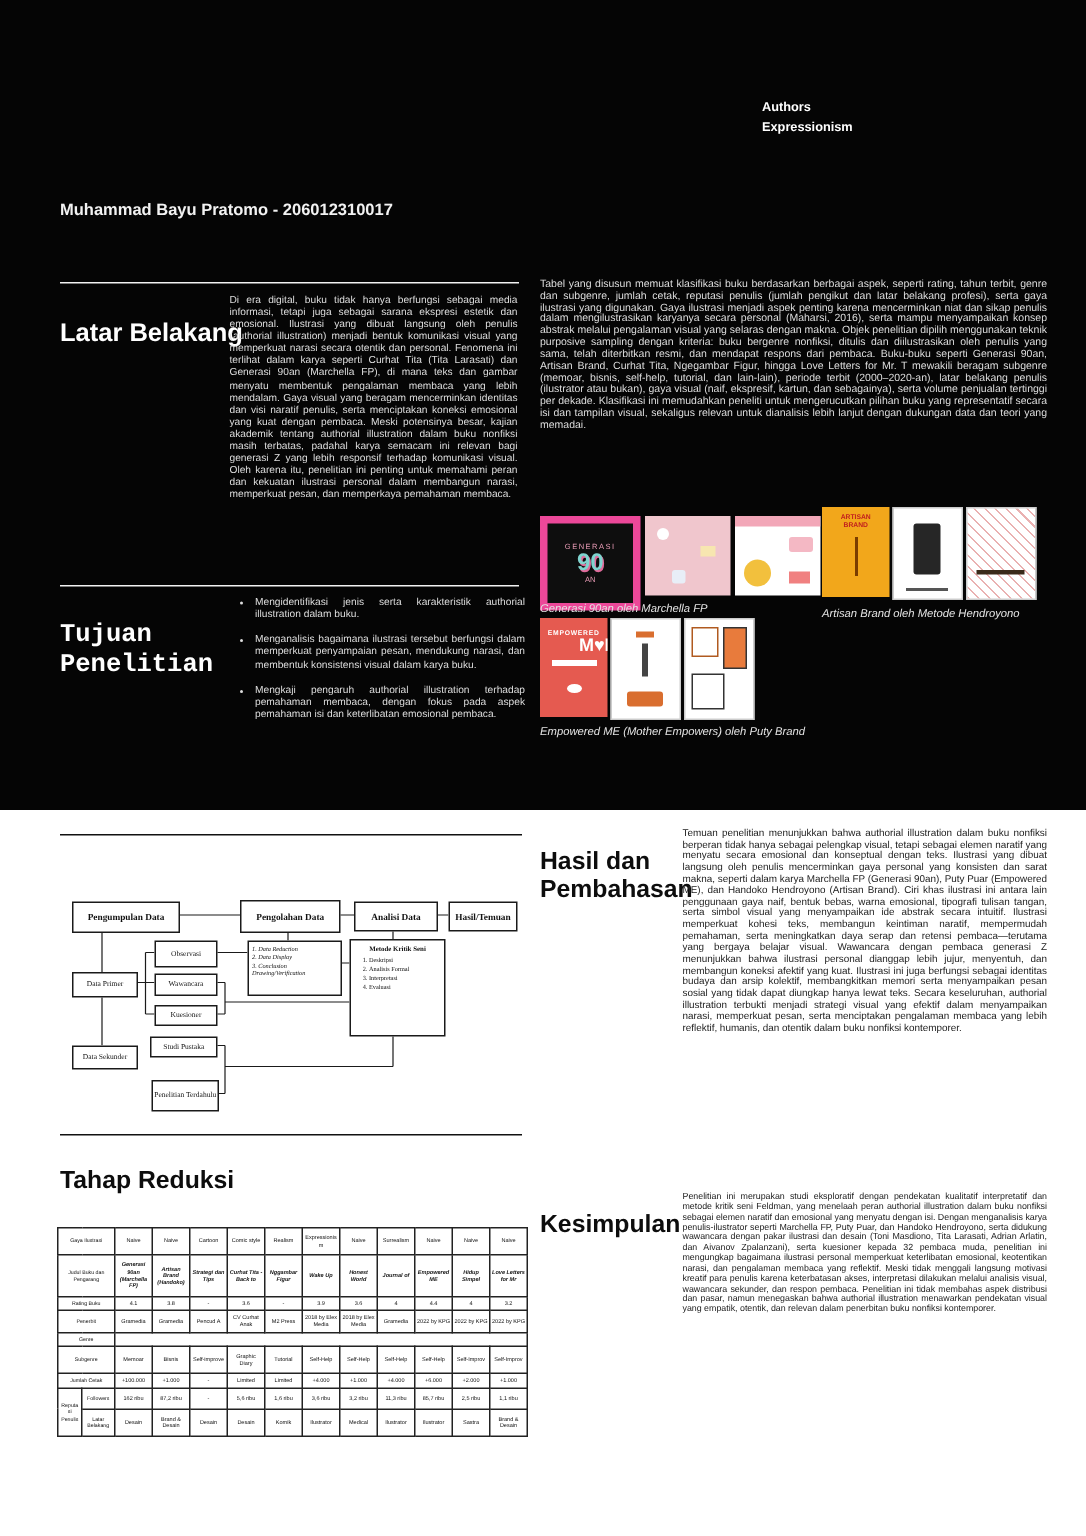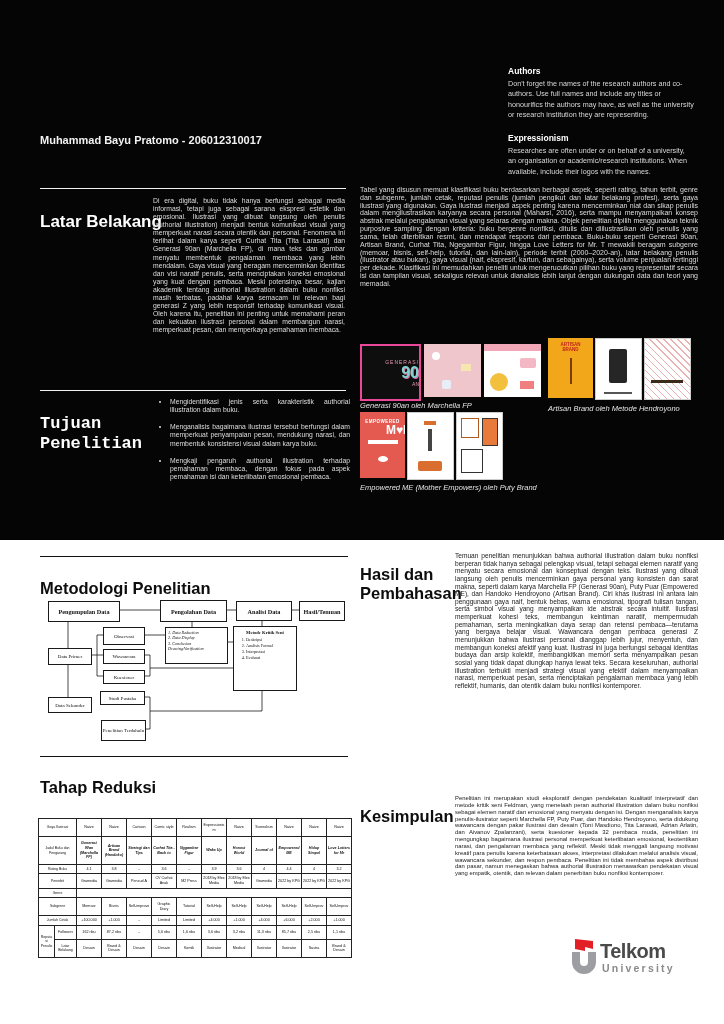--- a/index.html
+++ b/index.html
@@ -58,43 +58,41 @@
 
 <div class="poster">
 
   <section class="top-black">
 
 
     <div class="abs author-line">Muhammad Bayu Pratomo - 206012310017</div>
 
     <aside class="abs meta-col">
       <h3>Authors</h3>
-      <p>Don't forget the names of the research authors and co-authors. Use full names and include any titles or honourifics the authors may have, as well as the university or research institution they are representing.</p>
       <h3>Expressionism</h3>
-      <p>Researches are often under or on behalf of a university, an organisation or academic/research institutions. When available, include their logos with the names.</p>
     </aside>
 
     <div class="abs rule-w" style="left:40px;top:188px;width:306px;"></div>
 
     <h2 class="abs sec-h-top" style="left:40px;top:198px;width:130px;">Latar Belakang</h2>
     <p class="abs small-body" style="left:153px;top:197px;width:192px;margin:0;">Di era digital, buku tidak hanya berfungsi sebagai media informasi, tetapi juga sebagai sarana ekspresi estetik dan emosional. Ilustrasi yang dibuat langsung oleh penulis (authorial illustration) menjadi bentuk komunikasi visual yang memperkuat narasi secara otentik dan personal. Fenomena ini terlihat dalam karya seperti Curhat Tita (Tita Larasati) dan Generasi 90an (Marchella FP), di mana teks dan gambar menyatu membentuk pengalaman membaca yang lebih mendalam. Gaya visual yang beragam mencerminkan identitas dan visi naratif penulis, serta menciptakan koneksi emosional yang kuat dengan pembaca. Meski potensinya besar, kajian akademik tentang authorial illustration dalam buku nonfiksi masih terbatas, padahal karya semacam ini relevan bagi generasi Z yang lebih responsif terhadap komunikasi visual. Oleh karena itu, penelitian ini penting untuk memahami peran dan kekuatan ilustrasi personal dalam membangun narasi, memperkuat pesan, dan memperkaya pemahaman membaca.</p>
 
     <div class="abs rule-w" style="left:40px;top:390px;width:306px;"></div>
 
     <h2 class="abs sec-h-top" style="left:40px;top:400px;width:90px;font-family:Liberation Mono, monospace;">Tujuan Penelitian</h2>
     <ul class="abs tujuan-list" style="left:160px;top:398px;">
       <li>Mengidentifikasi jenis serta karakteristik authorial illustration dalam buku.</li>
       <li>Menganalisis bagaimana ilustrasi tersebut berfungsi dalam memperkuat penyampaian pesan, mendukung narasi, dan membentuk konsistensi visual dalam karya buku.</li>
       <li>Mengkaji pengaruh authorial illustration terhadap pemahaman membaca, dengan fokus pada aspek pemahaman isi dan keterlibatan emosional pembaca.</li>
     </ul>
 
     <p class="abs right-par" style="left:360px;top:186px;width:338px;margin:0;">Tabel yang disusun memuat klasifikasi buku berdasarkan berbagai aspek, seperti rating, tahun terbit, genre dan subgenre, jumlah cetak, reputasi penulis (jumlah pengikut dan latar belakang profesi), serta gaya ilustrasi yang digunakan. Gaya ilustrasi menjadi aspek penting karena mencerminkan niat dan sikap penulis dalam mengilustrasikan karyanya secara personal (Maharsi, 2016), serta mampu menyampaikan konsep abstrak melalui pengalaman visual yang selaras dengan makna. Objek penelitian dipilih menggunakan teknik purposive sampling dengan kriteria: buku bergenre nonfiksi, ditulis dan diilustrasikan oleh penulis yang sama, telah diterbitkan resmi, dan mendapat respons dari pembaca. Buku-buku seperti Generasi 90an, Artisan Brand, Curhat Tita, Ngegambar Figur, hingga Love Letters for Mr. T mewakili beragam subgenre (memoar, bisnis, self-help, tutorial, dan lain-lain), periode terbit (2000–2020-an), latar belakang penulis (ilustrator atau bukan), gaya visual (naif, ekspresif, kartun, dan sebagainya), serta volume penjualan tertinggi per dekade. Klasifikasi ini memudahkan peneliti untuk mengerucutkan pilihan buku yang representatif secara isi dan tampilan visual, sekaligus relevan untuk dianalisis lebih lanjut dengan dukungan data dan teori yang memadai.</p>
 
     <div class="abs cover-row" style="left:360px;top:344px;">
-      <div class="panel" style="width:57px;height:53px;background:#0e0e0e;border:2px solid #ec4899;display:flex;flex-direction:column;align-items:flex-end;justify-content:center;">
+      <div class="panel" style="width:57px;height:53px;background:#0e0e0e;border:5px solid #ec4899;display:flex;flex-direction:column;align-items:center;justify-content:center;">
         <span style="font-size:5px;color:#e89bb5;letter-spacing:1px;">GENERASI</span>
         <span style="font-size:16px;font-weight:bold;color:#7fd4cf;text-shadow:1px 1px 0 #e06a9a;line-height:1;">90</span>
         <span style="font-size:5px;color:#e89bb5;">AN</span>
       </div>
       <div class="panel" style="width:57px;height:53px;background:#f0c6cd;">
         <div style="position:absolute;left:8px;top:8px;width:8px;height:8px;background:#fff;border-radius:50%;"></div>
         <div style="position:absolute;right:10px;top:20px;width:10px;height:7px;background:#f7e6b0;"></div>
         <div style="position:absolute;left:18px;bottom:8px;width:9px;height:9px;background:#e8eef7;border-radius:2px;"></div>
       </div>
       <div class="panel" style="width:57px;height:53px;background:#ffffff;">
@@ -137,21 +135,20 @@
         <div style="position:absolute;left:4px;top:5px;width:16px;height:18px;border:1px solid #b05a20;"></div>
         <div style="position:absolute;right:4px;top:5px;width:14px;height:26px;border:1px solid #333;background:#e87b3c;"></div>
         <div style="position:absolute;left:4px;bottom:6px;width:20px;height:22px;border:1px solid #333;"></div>
       </div>
     </div>
     <div class="abs caption" style="left:360px;top:483px;">Empowered ME (Mother Empowers) oleh Puty Brand</div>
 
   </section>
 
   <div class="abs rule-b" style="left:40px;top:556px;width:308px;"></div>
-  <h2 class="abs sec-h-bot" style="left:40px;top:565px;">Metodologi Penelitian</h2>
 
   <div class="flow">
     <svg width="310" height="155" style="position:absolute;left:0;top:0;">
       <g stroke="#1a1a1a" stroke-width="0.8" fill="none">
         <line x1="78" y1="12" x2="120" y2="12"></line>
         <line x1="185" y1="12" x2="196" y2="12"></line>
         <line x1="250" y1="12" x2="259" y2="12"></line>
         <line x1="28" y1="22" x2="28" y2="99"></line>
         <line x1="50" y1="57" x2="57" y2="57"></line>
         <line x1="57" y1="37" x2="57" y2="78"></line>
@@ -331,22 +328,14 @@
         </tbody>
     </table>
   </div>
 
   <h2 class="abs sec-h-bot" style="left:360px;top:551px;width:95px;">Hasil dan Pembahasan</h2>
   <p class="abs hasil-body" style="left:455px;top:552px;width:243px;margin:0;">Temuan penelitian menunjukkan bahwa authorial illustration dalam buku nonfiksi berperan tidak hanya sebagai pelengkap visual, tetapi sebagai elemen naratif yang menyatu secara emosional dan konseptual dengan teks. Ilustrasi yang dibuat langsung oleh penulis mencerminkan gaya personal yang konsisten dan sarat makna, seperti dalam karya Marchella FP (Generasi 90an), Puty Puar (Empowered ME), dan Handoko Hendroyono (Artisan Brand). Ciri khas ilustrasi ini antara lain penggunaan gaya naif, bentuk bebas, warna emosional, tipografi tulisan tangan, serta simbol visual yang menyampaikan ide abstrak secara intuitif. Ilustrasi memperkuat kohesi teks, membangun keintiman naratif, mempermudah pemahaman, serta meningkatkan daya serap dan retensi pembaca—terutama yang bergaya belajar visual. Wawancara dengan pembaca generasi Z menunjukkan bahwa ilustrasi personal dianggap lebih jujur, menyentuh, dan membangun koneksi afektif yang kuat. Ilustrasi ini juga berfungsi sebagai identitas budaya dan arsip kolektif, membangkitkan memori serta menyampaikan pesan sosial yang tidak dapat diungkap hanya lewat teks. Secara keseluruhan, authorial illustration terbukti menjadi strategi visual yang efektif dalam menyampaikan narasi, memperkuat pesan, serta menciptakan pengalaman membaca yang lebih reflektif, humanis, dan otentik dalam buku nonfiksi kontemporer.</p>
 
   <h2 class="abs sec-h-bot" style="left:360px;top:793px;width:110px;">Kesimpulan</h2>
   <p class="abs kesim-body" style="left:455px;top:795px;width:243px;margin:0;">Penelitian ini merupakan studi eksploratif dengan pendekatan kualitatif interpretatif dan metode kritik seni Feldman, yang menelaah peran authorial illustration dalam buku nonfiksi sebagai elemen naratif dan emosional yang menyatu dengan isi. Dengan menganalisis karya penulis-ilustrator seperti Marchella FP, Puty Puar, dan Handoko Hendroyono, serta didukung wawancara dengan pakar ilustrasi dan desain (Toni Masdiono, Tita Larasati, Adrian Arlatin, dan Aivanov Zpalanzani), serta kuesioner kepada 32 pembaca muda, penelitian ini mengungkap bagaimana ilustrasi personal memperkuat keterlibatan emosional, keotentikan narasi, dan pengalaman membaca yang reflektif. Meski tidak menggali langsung motivasi kreatif para penulis karena keterbatasan akses, interpretasi dilakukan melalui analisis visual, wawancara sekunder, dan respon pembaca. Penelitian ini tidak membahas aspek distribusi dan pasar, namun menegaskan bahwa authorial illustration menawarkan pendekatan visual yang empatik, otentik, dan relevan dalam penerbitan buku nonfiksi kontemporer.</p>
 
-  <div class="logo">
-    <svg width="28" height="40" viewBox="0 0 28 40" style="position:absolute;left:0;top:0;">
-      <path d="M5,1 L23,3 L23,11 L15,9 L15,13 L5,11 Z" fill="#e21e26"></path>
-      <path d="M2,14 L10,14 L10,24 A4,4 0 0 0 18,24 L18,14 L26,14 L26,24 A12,12 0 0 1 2,24 Z" fill="#9c9ea1"></path>
-    </svg>
-    <span class="logo-text">Telkom</span>
-    <span class="logo-sub">University</span>
-  </div>
 
 </div>
 
 </body></html>

